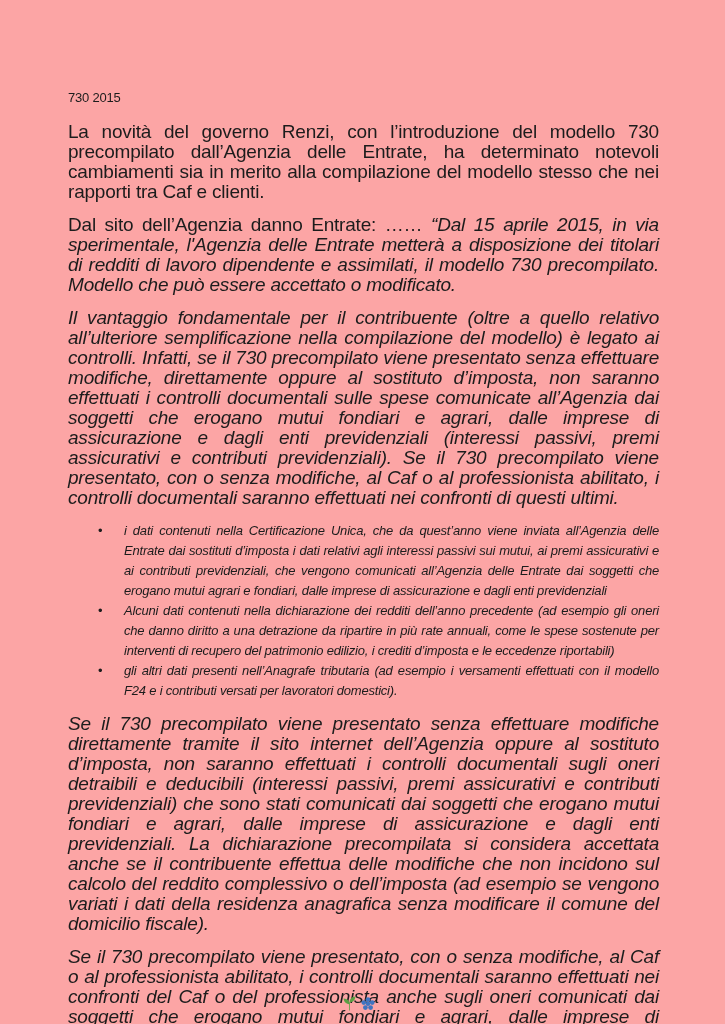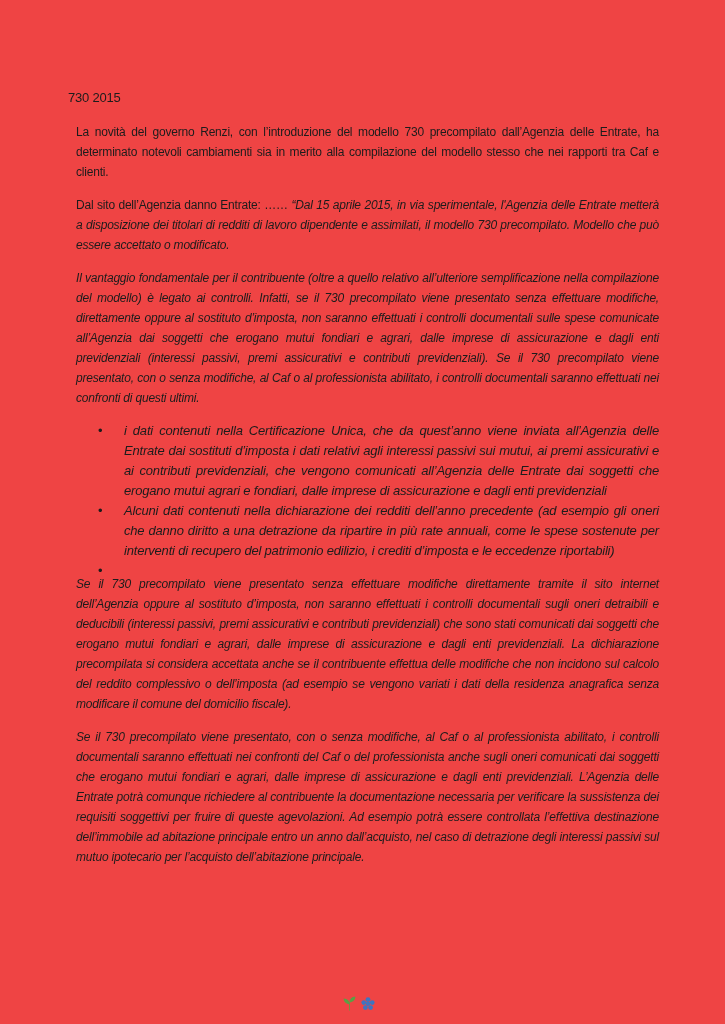--- a/index.html
+++ b/index.html
@@ -4,41 +4,41 @@
 <style>
   html, body {
     margin: 0;
     padding: 0;
     background: #ffffff;
   }
   .page {
     position: relative;
     width: 725px;
     height: 1024px;
-    background: #ef4444;
+    background: #fca5a5;
     overflow: hidden;
     font-family: "Liberation Sans", sans-serif;
     color: #1c1c1c;
     text-decoration: underline;
   }
   .content {
     position: absolute;
     left: 68px;
     top: 88px;
     width: 591px;
   }
   .doc-title {
     margin: 0 0 14px 0;
     font-size: 13px;
     line-height: 20px;
     letter-spacing: -0.2px;
   }
   .para {
-    margin: 0 0 13px 8px;
-    font-size: 12px;
+    margin: 0 0 13px 0;
+    font-size: 19px;
     line-height: 20px;
     letter-spacing: -0.2px;
     text-align: justify;
   }
   .italic { font-style: italic; }
   .quote-body { font-style: italic; }
   .bullet-list {
     margin: 0 0 13px 0;
     padding: 0;
     list-style: none;
@@ -93,20 +93,21 @@
       <li class="bullet-item">
         <span class="bullet-marker">•</span>
         <span>i dati contenuti nella Certificazione Unica, che da quest’anno viene inviata all’Agenzia delle Entrate dai sostituti d’imposta i dati relativi agli interessi passivi sui mutui, ai premi assicurativi e ai contributi previdenziali, che vengono comunicati all’Agenzia delle Entrate dai soggetti che erogano mutui agrari e fondiari, dalle imprese di assicurazione e dagli enti previdenziali</span>
       </li>
       <li class="bullet-item">
         <span class="bullet-marker">•</span>
         <span>Alcuni dati contenuti nella dichiarazione dei redditi dell’anno precedente (ad esempio gli oneri che danno diritto a una detrazione da ripartire in più rate annuali, come le spese sostenute per interventi di recupero del patrimonio edilizio, i crediti d’imposta e le eccedenze riportabili)</span>
       </li>
       <li class="bullet-item">
         <span class="bullet-marker">•</span>
+        <span>gli altri dati presenti nell’Anagrafe tributaria (ad esempio i versamenti effettuati con il modello F24 e i contributi versati per lavoratori domestici).</span>
       </li>
     </ul>
 
     <p class="para italic">Se il 730 precompilato viene presentato senza effettuare modifiche direttamente tramite il sito internet dell’Agenzia oppure al sostituto d’imposta, non saranno effettuati i controlli documentali sugli oneri detraibili e deducibili (interessi passivi, premi assicurativi e contributi previdenziali) che sono stati comunicati dai soggetti che erogano mutui fondiari e agrari, dalle imprese di assicurazione e dagli enti previdenziali. La dichiarazione precompilata si considera accettata anche se il contribuente effettua delle modifiche che non incidono sul calcolo del reddito complessivo o dell’imposta (ad esempio se vengono variati i dati della residenza anagrafica senza modificare il comune del domicilio fiscale).</p>
 
     <p class="para italic">Se il 730 precompilato viene presentato, con o senza modifiche, al Caf o al professionista abilitato, i controlli documentali saranno effettuati nei confronti del Caf o del professionista anche sugli oneri comunicati dai soggetti che erogano mutui fondiari e agrari, dalle imprese di assicurazione e dagli enti previdenziali. L’Agenzia delle Entrate potrà comunque richiedere al contribuente la documentazione necessaria per verificare la sussistenza dei requisiti soggettivi per fruire di queste agevolazioni. Ad esempio potrà essere controllata l’effettiva destinazione dell’immobile ad abitazione principale entro un anno dall’acquisto, nel caso di detrazione degli interessi passivi sul mutuo ipotecario per l’acquisto dell’abitazione principale.</p>
 
   </div>
 
   <div class="footer-icons">

